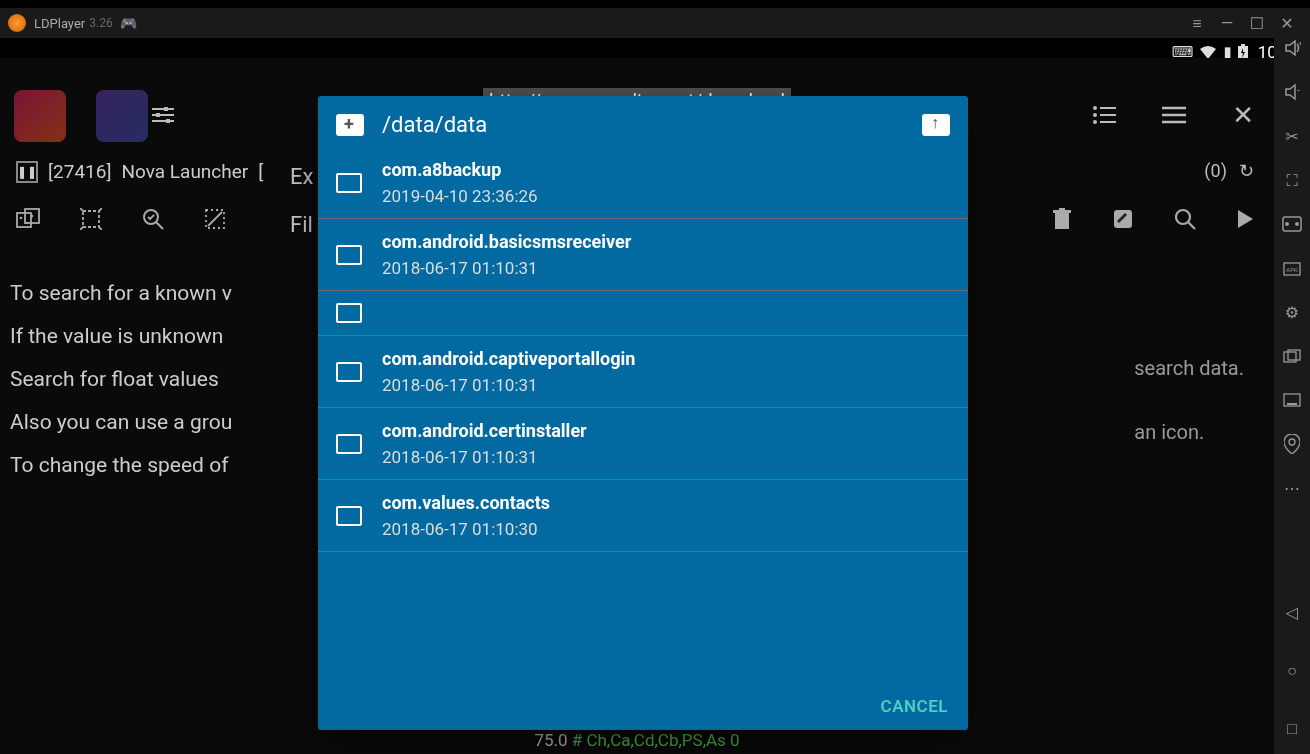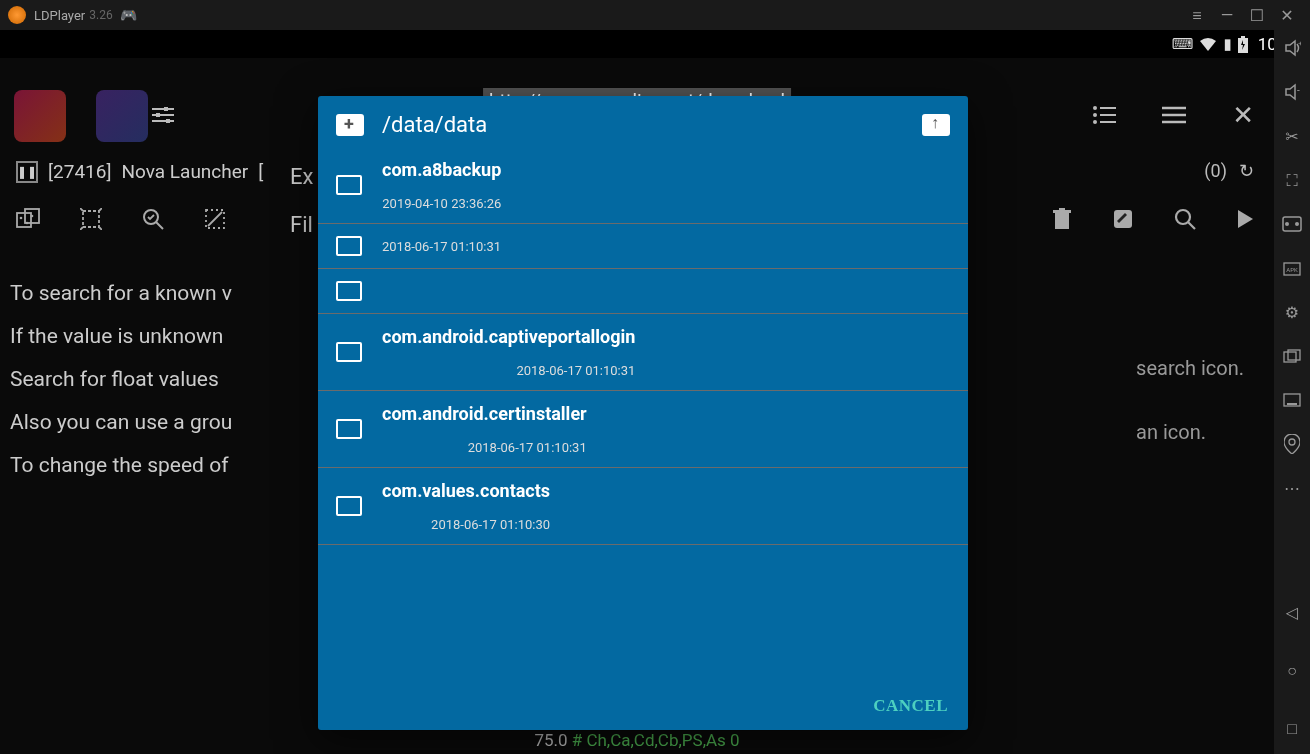--- a/index.html
+++ b/index.html
@@ -1,19 +1,19 @@
 <!DOCTYPE html>
 <html><head>
 <meta charset="utf-8">
 <style>
 * { margin: 0; padding: 0; box-sizing: border-box; font-family: Roboto, Arial, sans-serif; }
 body { background: #000; width: 1310px; height: 754px; overflow: hidden; position: relative; color: #ccc; }
 
 
-.titlebar { height: 30px; background: #1a1a1a; display: flex; align-items: center; padding: 0 8px; }
+.titlebar { height: 30px; background: #1a1a1a; display: flex; align-items: center; padding: 0 8px; margin-top: 8px; }
 .titlebar .logo { width: 18px; height: 18px; background: radial-gradient(circle,#ff9933,#cc6600); border-radius: 50%; margin-right: 8px; }
 .titlebar .title { color: #aaa; font-size: 13px; }
 .titlebar .version { color: #666; font-size: 12px; margin-left: 4px; }
 .titlebar .controller { color:#666; margin-left:8px; font-size:14px;}
 .titlebar .spacer { flex: 1; }
 .titlebar .winbtn { width: 30px; height: 30px; display: flex; align-items: center; justify-content: center; color: #999; cursor: pointer; font-size:16px;}
 
 
 .statusbar { height: 28px; background: #000; display: flex; align-items: center; justify-content: flex-end; padding: 0 10px; gap:6px;}
 .statusbar .time { color: #fff; font-size: 17px; font-weight:400; margin-left:4px;}
@@ -64,25 +64,25 @@
 .dialog { position:absolute; top:38px; left:318px; width:650px; height:634px; background:#0369a1; border-radius:3px; box-shadow:0 10px 40px rgba(0,0,0,0.6); display:flex; flex-direction:column; overflow:hidden;}
 .dialog-header { display:flex; align-items:center; padding:16px 18px 10px 18px; gap:18px; }
 .dialog-header .newfolder, .dialog-header .upfolder { width:28px; height:22px; border:2.5px solid #fff; border-radius:3px; position:relative; cursor:pointer; background:#fff;}
 .dialog-header .newfolder::after { content:"+"; position:absolute; left:6px; top:-3px; color:#555; font-weight:bold; font-size:18px;}
 .dialog-header .upfolder::after { content:"↑"; position:absolute; left:7px; top:-3px; color:#555; font-weight:bold; font-size:16px;}
 .upfolder-wrap { margin-left:auto; }
 .dialog-path { color:#fff; font-size:22px; }
 .dialog-list { flex:1; overflow:hidden; }
 .folder-row { display:flex; align-items:center; padding:12px 18px; gap:20px; border-bottom:1px solid #6b6b6b; cursor:pointer;}
 .folder-icon { width:26px; height:20px; border:2.5px solid #fff; border-radius:2px; flex-shrink:0; }
-.folder-info { display:flex; flex-direction:column; gap:16px; }
+.folder-info { display:flex; flex-direction:column; gap:6px; }
 .folder-name { color:#fff; font-size:18px; font-weight:bold; }
-.folder-date { color:#ddd; font-size:13px;text-align:right; }
+.folder-date { color:#ddd; font-size:17px; }
 .dialog-footer { display:flex; justify-content:flex-end; padding:14px 20px; }
-.cancel-btn { color:#4dd0c0; font-size:17px; font-weight:600; letter-spacing:0.5px; background:none; border:none; cursor:pointer;font-family:Liberation Serif, serif; }
+.cancel-btn { color:#4dd0c0; font-size:17px; font-weight:600; letter-spacing:0.5px; background:none; border:none; cursor:pointer; }
 
 
 .peek1 { position:absolute; top:106px; left:290px; color:#ccc; font-size:22px; }
 .peek2 { position:absolute; top:154px; left:290px; color:#ccc; font-size:22px; }
 
 svg { display:block; }
 </style>
 </head>
 <body>
 
@@ -283,21 +283,21 @@
       </span>
   </div>
 
   <div class="help-text">To search for a known v
 If the value is unknown
 Search for float values
 Also you can use a grou
 To change the speed of</div>
 
   <div class="right-hints">
-    <div>search icon.</div>
+    <div>search data.</div>
     <div>an icon.</div>
   </div>
 
   <div class="peek1">Ex</div>
   <div class="peek2">Fil</div>
 
   <div class="bottom-status">
     <span class="num">75.0</span>
     <span class="hash"># Ch,Ca,Cd,Cb,PS,As 0</span>
   </div>
@@ -314,20 +314,21 @@
       <div class="folder-row">
         <div class="folder-icon"></div>
         <div class="folder-info">
           <span class="folder-name">com.a8backup</span>
           <span class="folder-date">2019-04-10 23:36:26</span>
         </div>
       </div>
       <div class="folder-row">
         <div class="folder-icon"></div>
         <div class="folder-info">
+          <span class="folder-name">com.android.basicsmsreceiver</span>
           <span class="folder-date">2018-06-17 01:10:31</span>
         </div>
       </div>
       <div class="folder-row">
         <div class="folder-icon"></div>
       </div>
       <div class="folder-row">
         <div class="folder-icon"></div>
         <div class="folder-info">
           <span class="folder-name">com.android.captiveportallogin</span>

